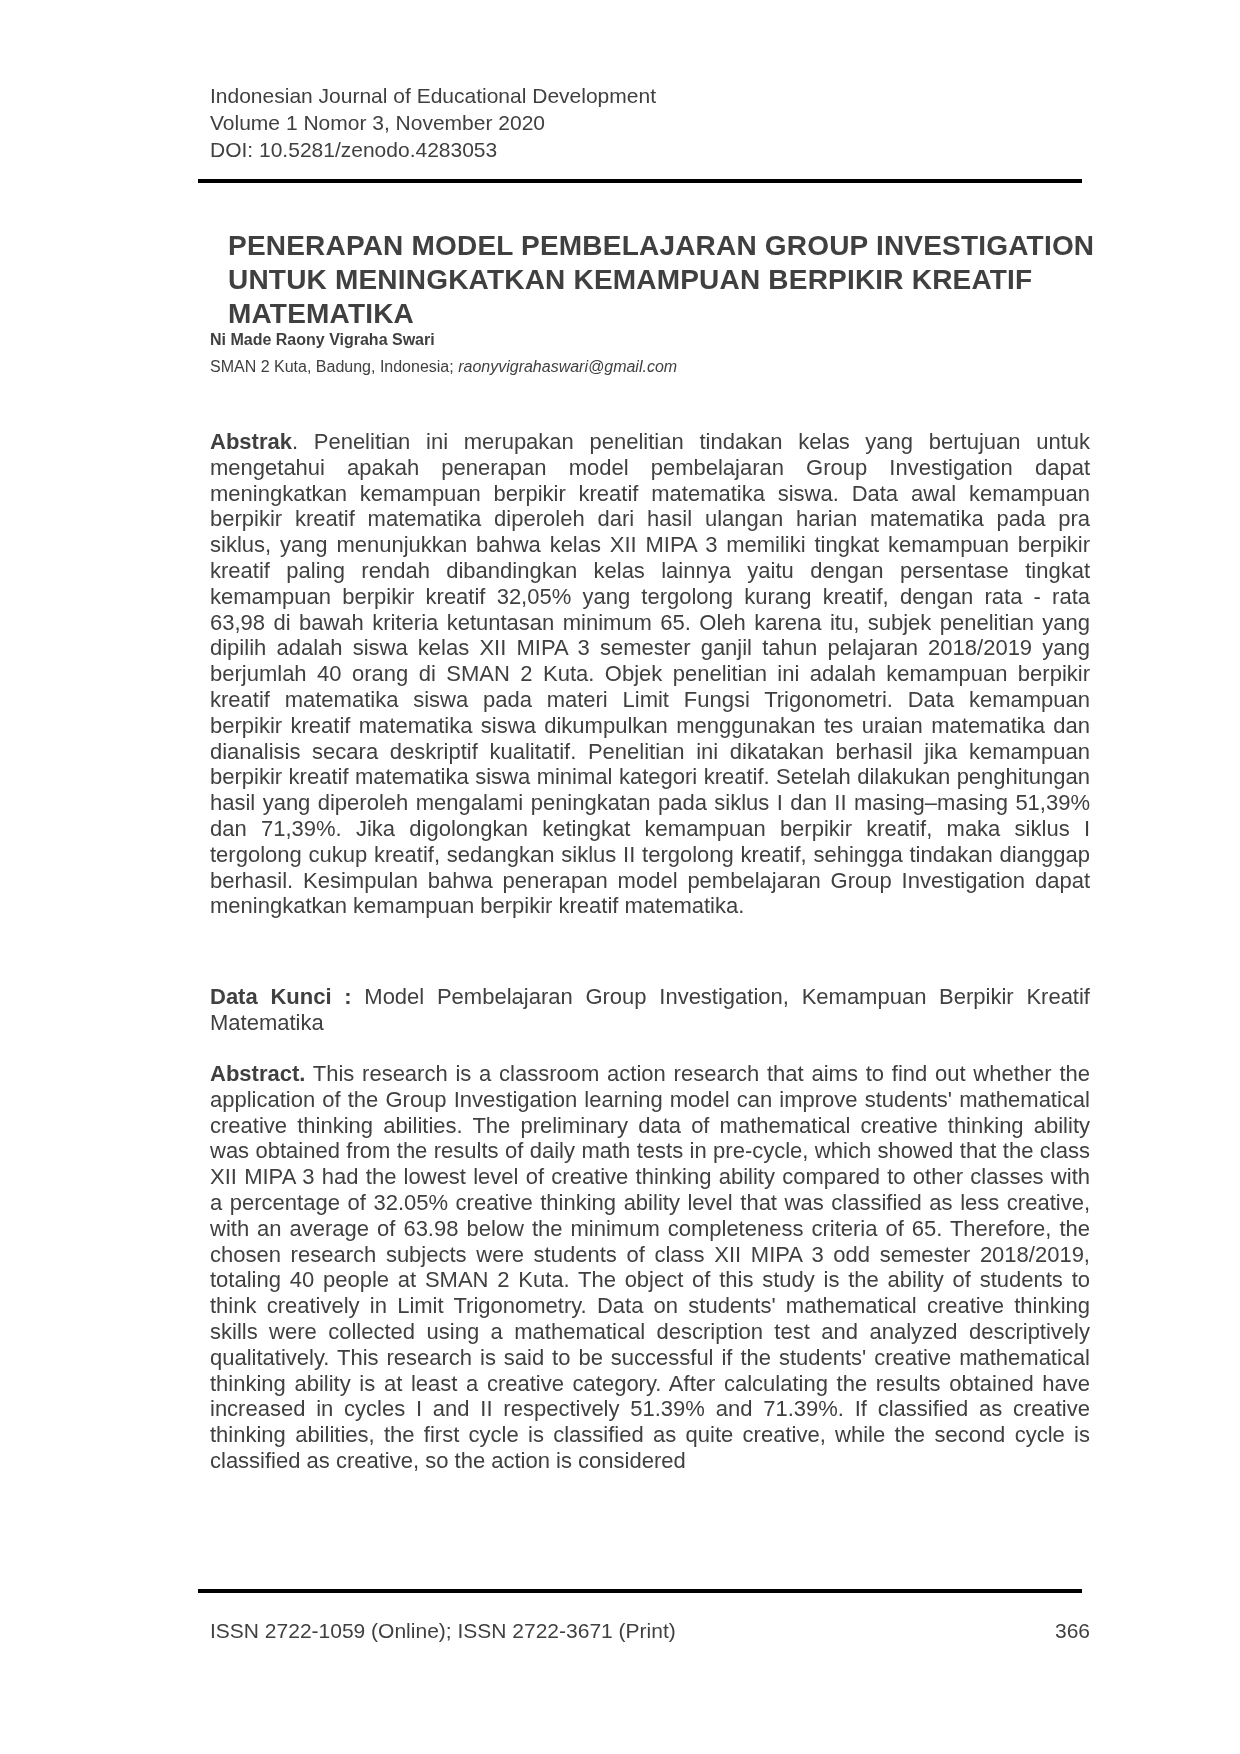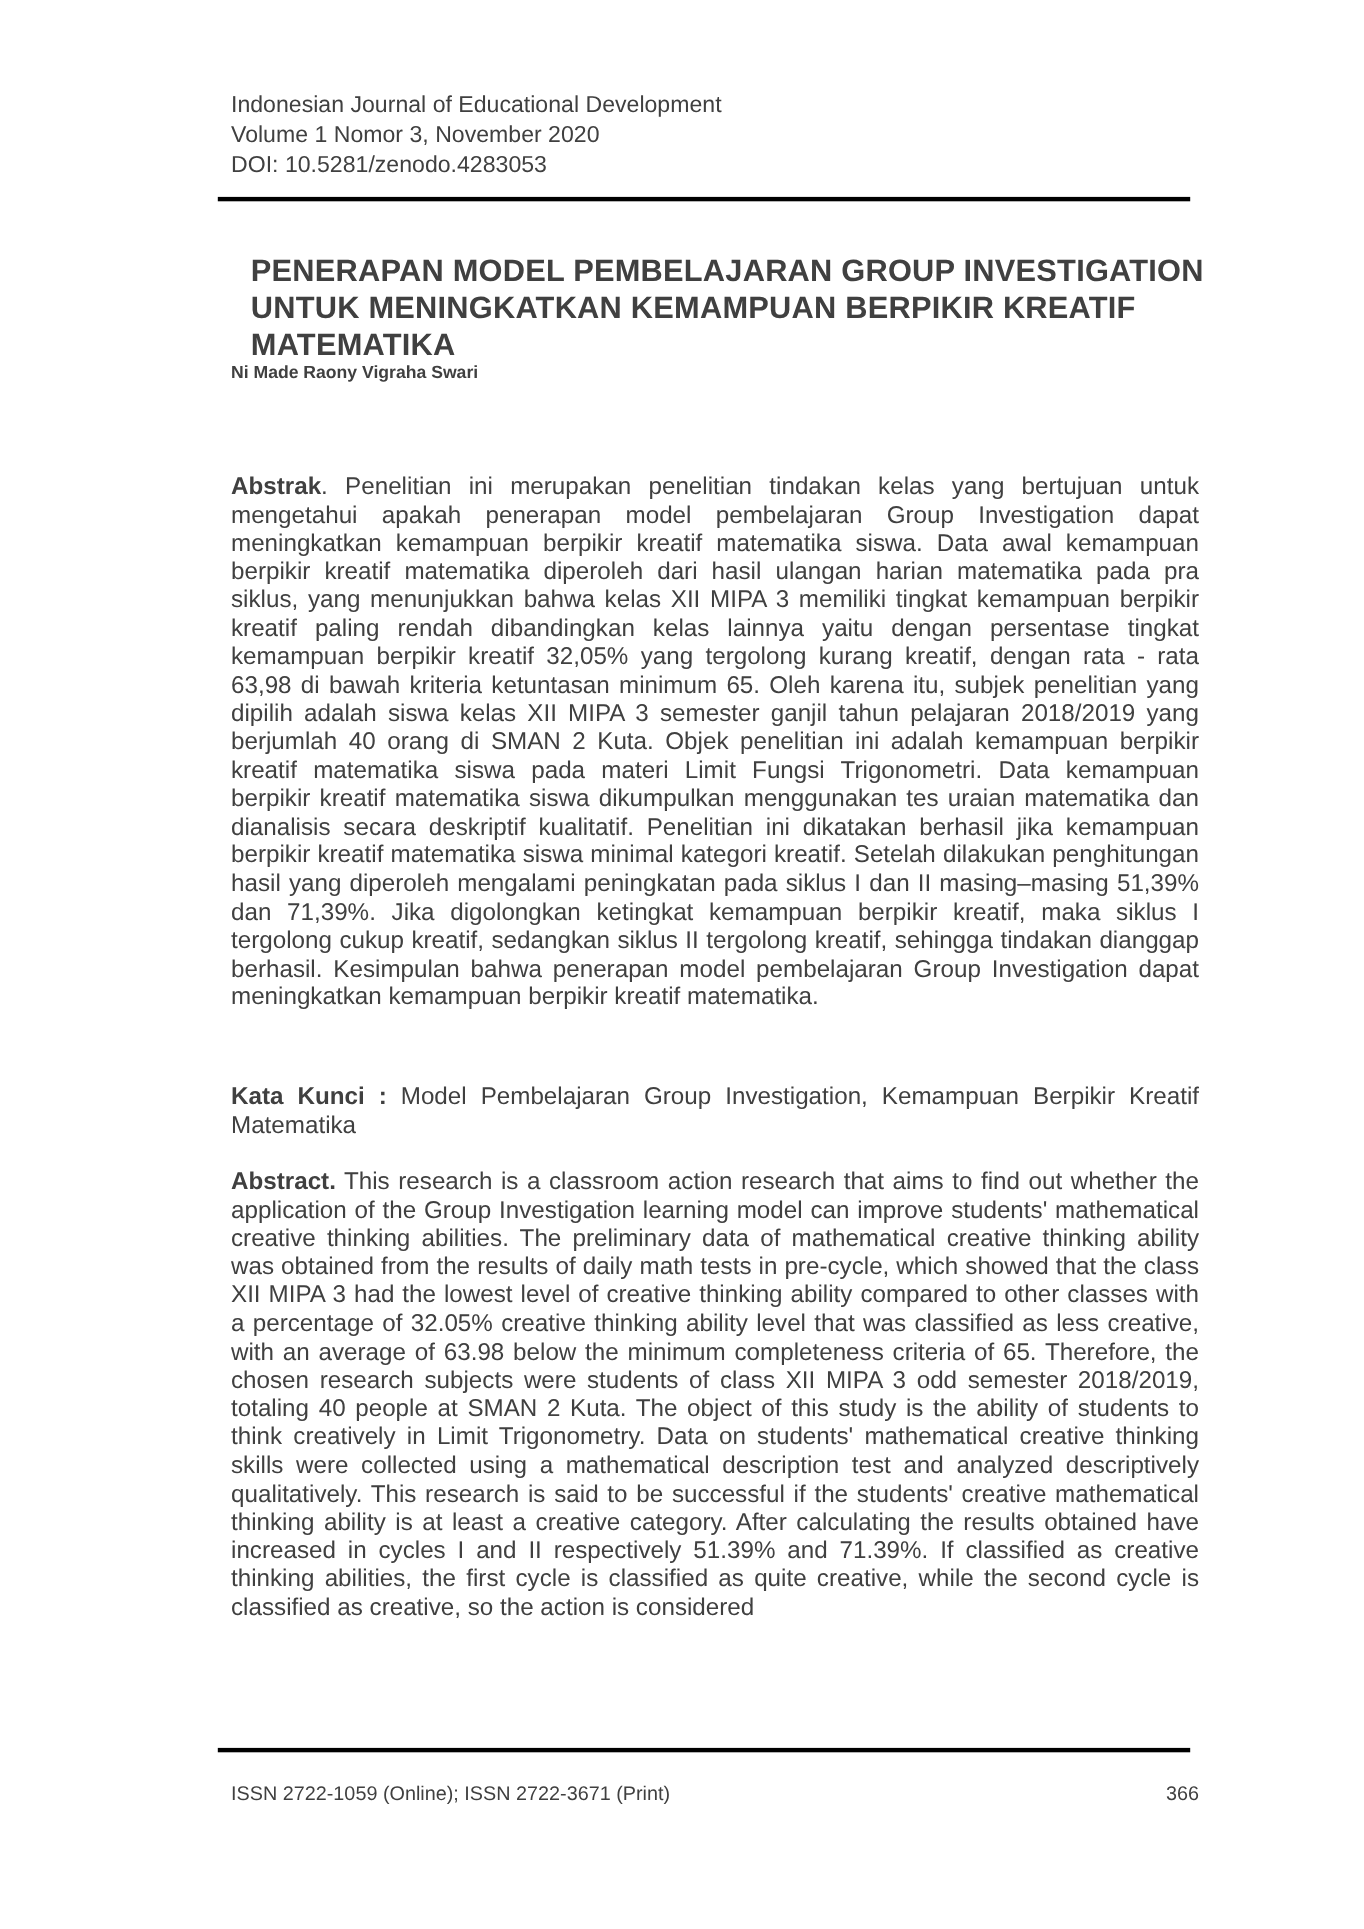--- a/index.html
+++ b/index.html
@@ -67,49 +67,52 @@
   .abstract-para  { top: 1061px; }
   .bold   { font-weight: bold; }
   .italic { font-style: italic; }
   .footer-row {
     position: absolute;
     top: 1617px;
     left: 210px;
     width: 880px;
     display: flex;
     justify-content: space-between;
-    font-size: 18px;
+    font-size: 21px;
     line-height: 27px;
   }
 </style>
 </head>
 <body>
 
 <div class="page">
 
   <div class="journal-header">
     <div>Indonesian Journal of Educational Development</div>
     <div>Volume 1 Nomor 3, November 2020</div>
     <div>DOI: 10.5281/zenodo.4283053</div>
   </div>
 
   <div class="rule header-rule"></div>
 
   <h1 class="article-title">PENERAPAN MODEL PEMBELAJARAN GROUP INVESTIGATION UNTUK MENINGKATKAN KEMAMPUAN BERPIKIR KREATIF MATEMATIKA</h1>
 
   <div class="author-block">
     <div class="author-name">Ni Made Raony Vigraha Swari</div>
+    <div>
+      <span>SMAN 2 Kuta, Badung, Indonesia; </span><span class="italic">raonyvigrahaswari@gmail.com</span>
+    </div>
   </div>
 
   <p class="para abstrak-para">
     <span class="bold">Abstrak</span><span>. Penelitian ini merupakan penelitian tindakan kelas yang bertujuan untuk mengetahui apakah penerapan model pembelajaran Group Investigation dapat meningkatkan kemampuan berpikir kreatif matematika siswa. Data awal kemampuan berpikir kreatif matematika diperoleh dari hasil ulangan harian matematika pada pra siklus, yang menunjukkan bahwa kelas XII MIPA 3 memiliki tingkat kemampuan berpikir kreatif paling rendah dibandingkan kelas lainnya yaitu dengan persentase tingkat kemampuan berpikir kreatif 32,05% yang tergolong kurang kreatif, dengan rata - rata 63,98 di bawah kriteria ketuntasan minimum 65. Oleh karena itu, subjek penelitian yang dipilih adalah siswa kelas XII MIPA 3 semester ganjil tahun pelajaran 2018/2019 yang berjumlah 40 orang di SMAN 2 Kuta. Objek penelitian ini adalah kemampuan berpikir kreatif matematika siswa pada materi Limit Fungsi Trigonometri. Data kemampuan berpikir kreatif matematika siswa dikumpulkan menggunakan tes uraian matematika dan dianalisis secara deskriptif kualitatif. Penelitian ini dikatakan berhasil jika kemampuan berpikir kreatif matematika siswa minimal kategori kreatif. Setelah dilakukan penghitungan hasil yang diperoleh mengalami peningkatan pada siklus I dan II masing–masing 51,39% dan 71,39%. Jika digolongkan ketingkat kemampuan berpikir kreatif, maka siklus I tergolong cukup kreatif, sedangkan siklus II tergolong kreatif, sehingga tindakan dianggap berhasil. Kesimpulan bahwa penerapan model pembelajaran Group Investigation dapat meningkatkan kemampuan berpikir kreatif matematika.</span>
   </p>
 
   <p class="para katakunci-para">
-    <span class="bold">Kata Kunci :</span><span> Model Pembelajaran Group Investigation, Kemampuan Berpikir Kreatif Matematika</span>
+    <span class="bold">Data Kunci :</span><span> Model Pembelajaran Group Investigation, Kemampuan Berpikir Kreatif Matematika</span>
   </p>
 
   <p class="para abstract-para">
     <span class="bold">Abstract.</span><span> This research is a classroom action research that aims to find out whether the application of the Group Investigation learning model can improve students' mathematical creative thinking abilities. The preliminary data of mathematical creative thinking ability was obtained from the results of daily math tests in pre-cycle, which showed that the class XII MIPA 3 had the lowest level of creative thinking ability compared to other classes with a percentage of 32.05% creative thinking ability level that was classified as less creative, with an average of 63.98 below the minimum completeness criteria of 65. Therefore, the chosen research subjects were students of class XII MIPA 3 odd semester 2018/2019, totaling 40 people at SMAN 2 Kuta. The object of this study is the ability of students to think creatively in Limit Trigonometry. Data on students' mathematical creative thinking skills were collected using a mathematical description test and analyzed descriptively qualitatively. This research is said to be successful if the students' creative mathematical thinking ability is at least a creative category. After calculating the results obtained have increased in cycles I and II respectively 51.39% and 71.39%. If classified as creative thinking abilities, the first cycle is classified as quite creative, while the second cycle is classified as creative, so the action is considered</span>
   </p>
 
   <div class="rule footer-rule"></div>
 
   <div class="footer-row">
     <span>ISSN 2722-1059 (Online); ISSN 2722-3671 (Print)</span>

